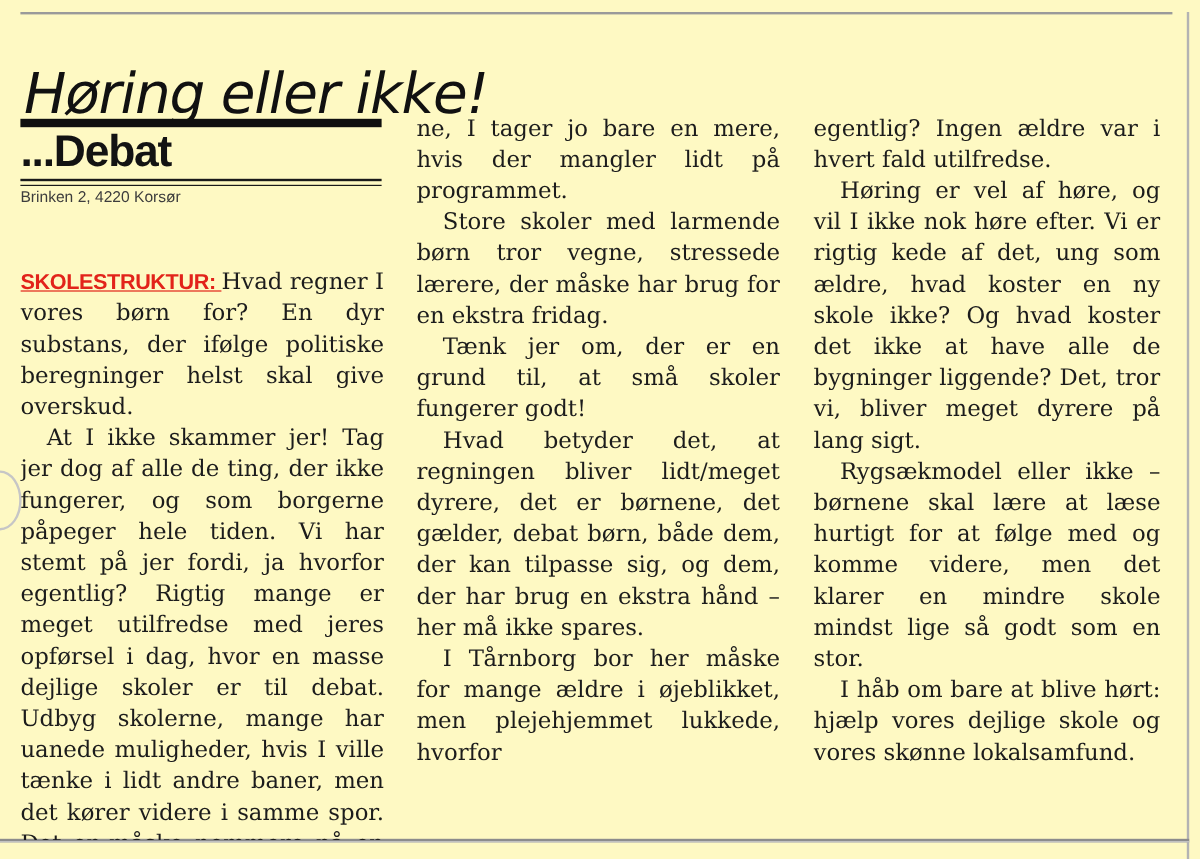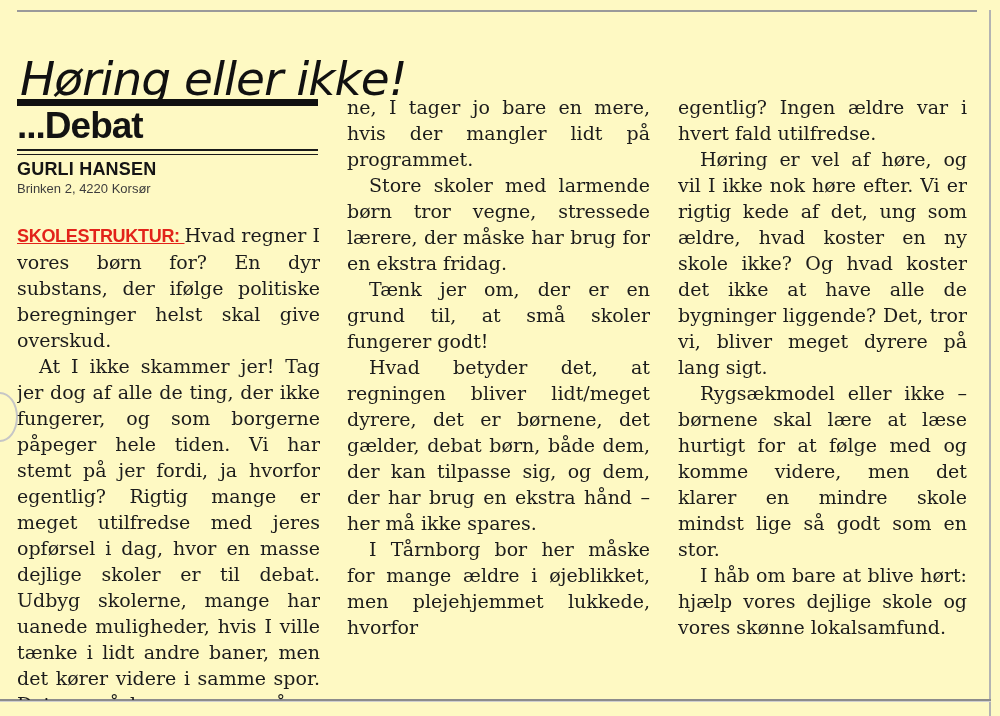--- a/index.html
+++ b/index.html
@@ -70,21 +70,20 @@
   <div class="right-rule"></div>
   <div class="bottom-rule"></div>
   <div class="scan-arc"></div>
 
   <h1 class="headline">Høring eller ikke!</h1>
 
   <div class="section-block">
     <div class="section-bar"></div>
     <div class="section-label">...Debat</div>
     <div class="double-rule"></div>
-    <div class="author-name">GURLI HANSEN</div>
     <div class="author-address">Brinken 2, 4220 Korsør</div>
   </div>
 
   <div class="column col-1">
       <p class="para"><span class="kicker">SKOLESTRUKTUR: </span>Hvad regner I vores børn for? En dyr substans, der ifølge politiske beregninger helst skal give overskud.</p>
       <p class="para indent">At I ikke skammer jer! Tag jer dog af alle de ting, der ikke fungerer, og som borgerne påpeger hele tiden. Vi har stemt på jer fordi, ja hvorfor egentlig? Rigtig mange er meget utilfredse med jeres opførsel i dag, hvor en masse dejlige skoler er til debat. Udbyg skolerne, mange har uanede muligheder, hvis I ville tænke i lidt andre baner, men det kører videre i samme spor. Det er måske nemmere på en eller anden led at holde sig til skoler-</p>
     </div>
   <div class="column col-2">
       <p class="para">ne, I tager jo bare en mere, hvis der mangler lidt på programmet.</p>
       <p class="para indent">Store skoler med larmende børn tror vegne, stressede lærere, der måske har brug for en ekstra fridag.</p>

